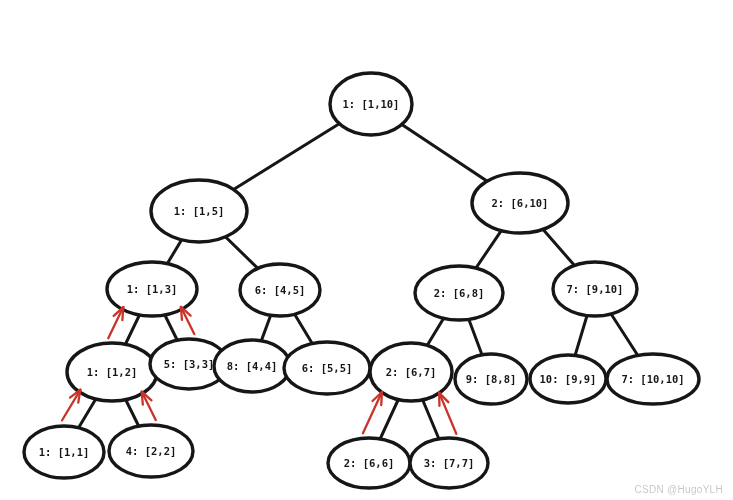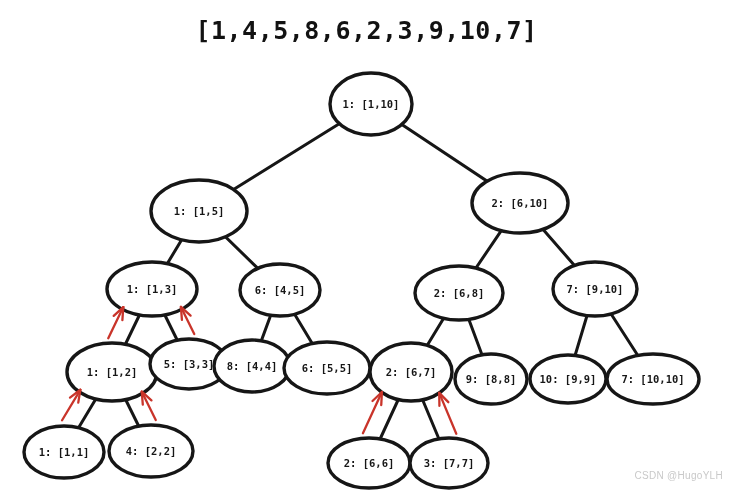--- a/index.html
+++ b/index.html
@@ -26,32 +26,31 @@
   .tree-svg {
     position: absolute;
     left: 0;
     top: 0;
     width: 733px;
     height: 500px;
   }
   .watermark {
     position: absolute;
     right: 10px;
-    bottom: 19px;
+    bottom: 5px;
     font-size: 10px;
     color: #c9c9c9;
     font-family: "Liberation Sans", sans-serif;
     letter-spacing: 0.3px;
   }
 </style>
 </head>
 <body>
 
 <div class="stage">
-  <div class="title">[1,4,5,8,6,2,3,9,10,7]</div>
   <svg class="tree-svg" viewBox="0 0 733 500" xmlns="http://www.w3.org/2000/svg">
       <g>
         <line x1="371" y1="104" x2="199" y2="211" stroke="#161616" stroke-width="3" stroke-linecap="round"></line>
         <line x1="371" y1="104" x2="520" y2="203" stroke="#161616" stroke-width="3" stroke-linecap="round"></line>
         <line x1="199" y1="211" x2="152" y2="289" stroke="#161616" stroke-width="3" stroke-linecap="round"></line>
         <line x1="199" y1="211" x2="280" y2="290" stroke="#161616" stroke-width="3" stroke-linecap="round"></line>
         <line x1="520" y1="203" x2="459" y2="293" stroke="#161616" stroke-width="3" stroke-linecap="round"></line>
         <line x1="520" y1="203" x2="595" y2="289" stroke="#161616" stroke-width="3" stroke-linecap="round"></line>
         <line x1="152" y1="289" x2="112" y2="372" stroke="#161616" stroke-width="3" stroke-linecap="round"></line>
         <line x1="152" y1="289" x2="189" y2="364" stroke="#161616" stroke-width="3" stroke-linecap="round"></line>

